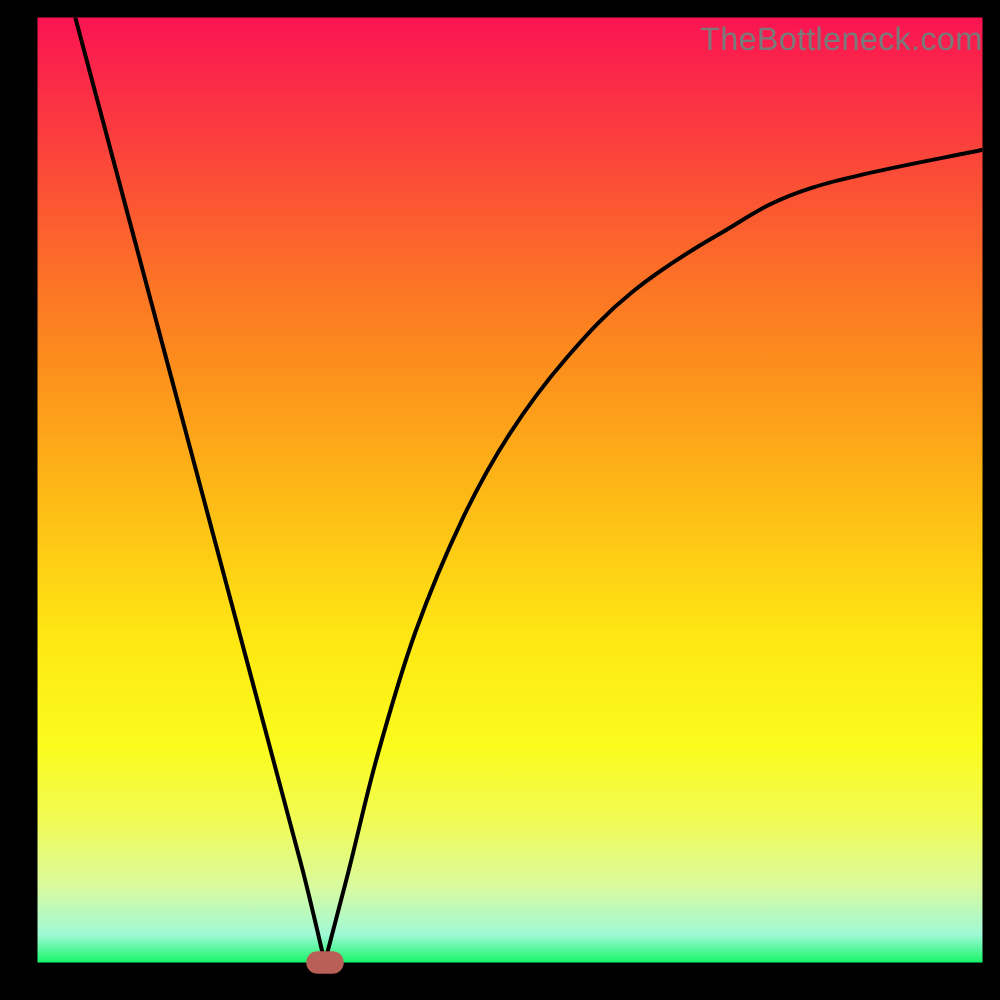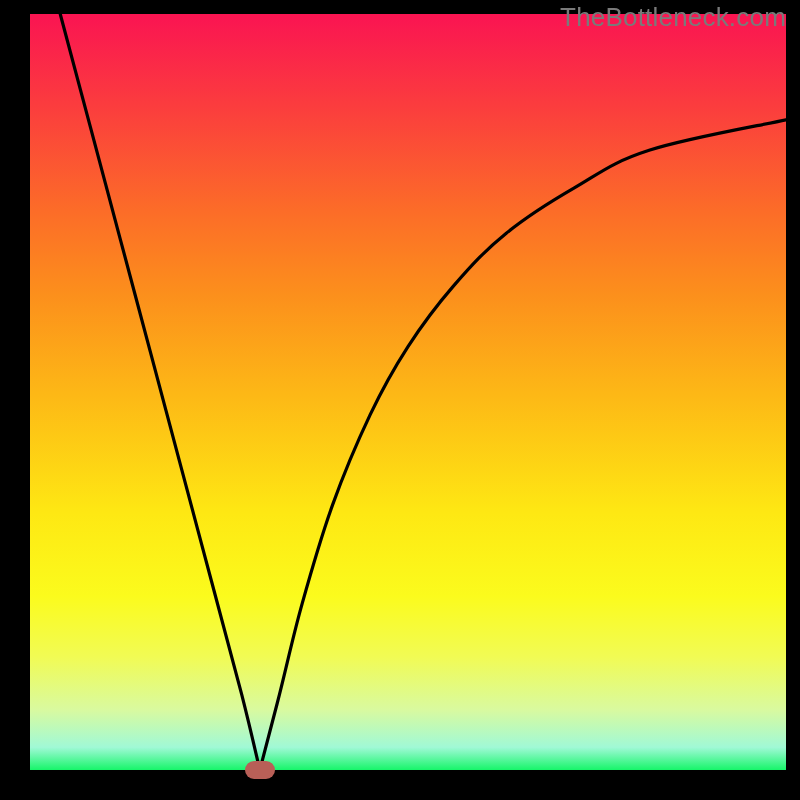--- a/index.html
+++ b/index.html
@@ -45,21 +45,21 @@
     width: 756px;
     height: 756px;
   }
   .marker {
     position: absolute;
     background: #b85f57;
     border-radius: 10px;
   }
   .watermark {
     position: absolute;
-    top: 2px;
+    top: 16px;
     right: 14px;
     color: #7a7a7a;
     font-size: 26px;
     font-weight: 500;
     letter-spacing: 0.2px;
     user-select: none;
   }
 </style>
 </head>
 <body>

